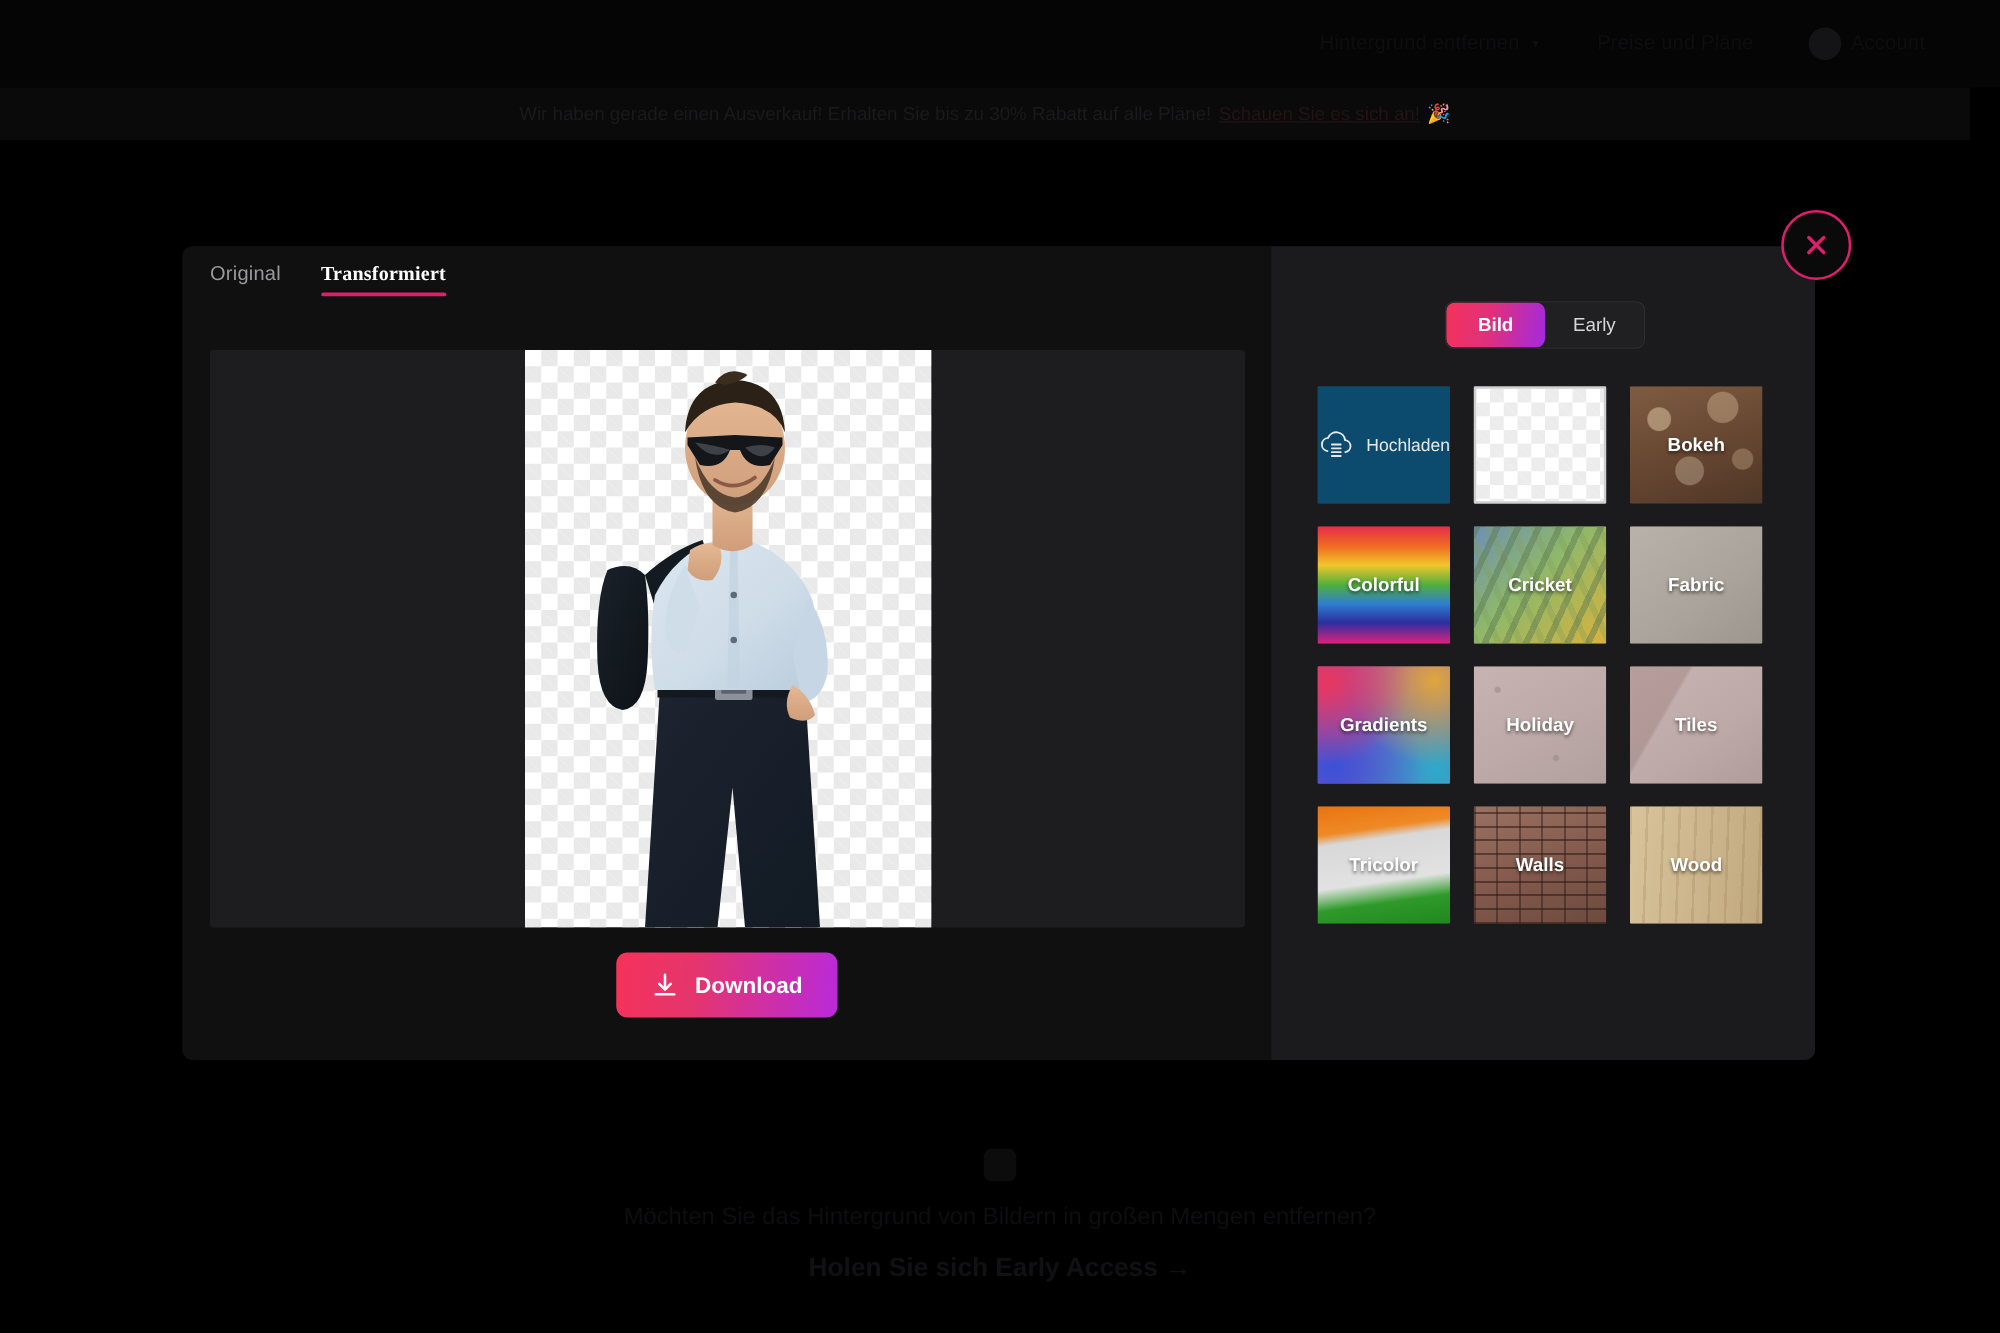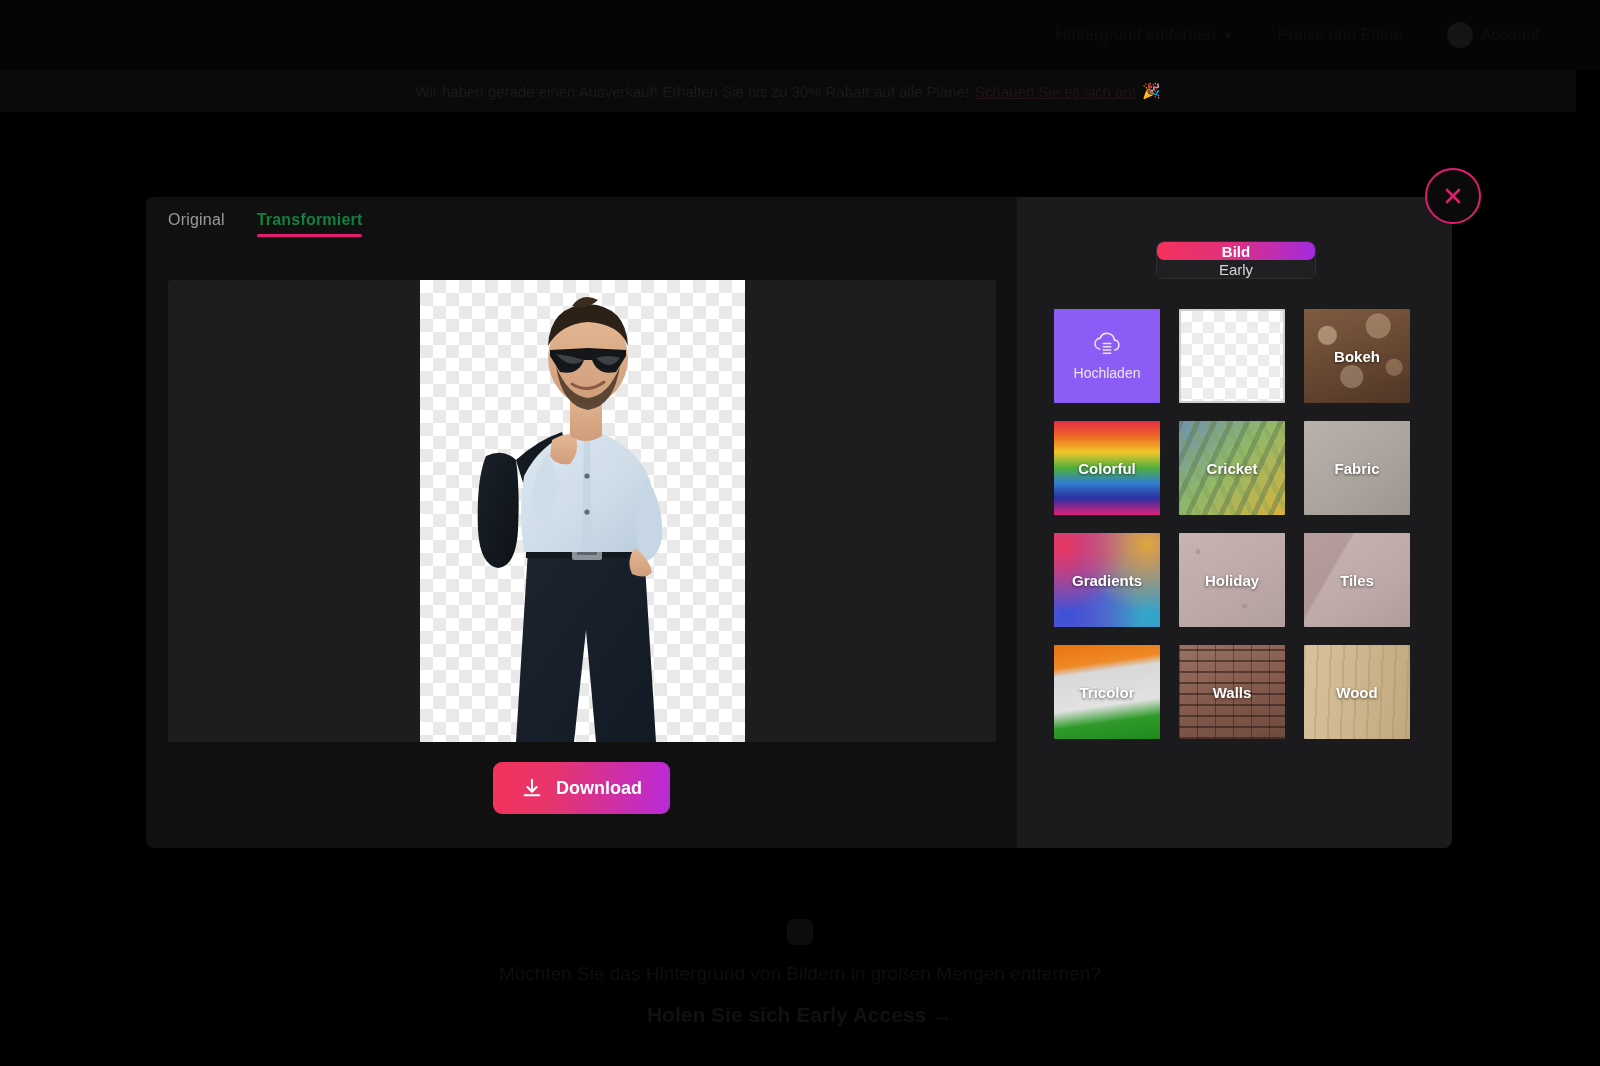--- a/index.html
+++ b/index.html
@@ -66,21 +66,21 @@
     background:#1b1b1d;
     position:relative;
   }
 
   
   .tabs { position:absolute; left:22px; top:14px; display:flex; gap:32px; }
   .tab {
     font-size:16px; color:#9a9a9c; padding-bottom:8px;
     position:relative; cursor:pointer; letter-spacing:.2px;
   }
-  .tab.active { color:#15803d; font-weight:bold; }
+  .tab.active { color:#ffffff; font-weight:bold;font-family:Liberation Serif, serif; }
   .tab.active:after {
     content:""; position:absolute; left:0; right:0; bottom:0;
     height:3px; background:#e11d6e; border-radius:2px;
   }
 
   
   .preview {
     position:absolute; left:22px; top:83px;
     width:828px; height:462px;
     background:#1d1d1f;
@@ -117,21 +117,20 @@
     font-family:"Liberation Sans", sans-serif;
   }
   .dl-icon { width:22px; height:22px; display:block; }
 
   
   .seg {
     position:absolute; left:139px; top:44px;
     display:flex; width:160px; height:38px;
     border-radius:7px; overflow:hidden;
     border:1px solid #2e2e31;
-    flex-direction:column;
   }
   .seg-btn {
     flex:1; display:flex; align-items:center; justify-content:center;
     font-size:15px; cursor:pointer; color:#d7d7d9; background:#202023;
   }
   .seg-btn.active {
     background:linear-gradient(100deg,#f5325b 0%,#e0307c 45%,#a22ae0 100%);
     color:#fff; font-weight:bold; border-radius:7px;
   }
 
@@ -146,21 +145,21 @@
     width:106px; height:94px; border-radius:1px;
     position:relative; overflow:hidden; cursor:pointer;
     display:flex; align-items:center; justify-content:center;
   }
   .cell-label {
     position:relative; z-index:2;
     color:#fff; font-size:15px; font-weight:bold;
     text-shadow:0 1px 3px rgba(0,0,0,.6);
   }
   .cell.upload {
-    background:#8b5cf6; flex-direction:column; gap:9px;
+    background:#0c4a6e; flex-direction:row; gap:9px;
   }
   .upload-icon { width:32px; height:24px; }
   .upload-label { color:#e8e8ea; font-size:14px; font-weight:normal; }
   .cell.transparent {
     background-color:#fff;
     background-image:
       linear-gradient(45deg, #ececec 25%, transparent 25%, transparent 75%, #ececec 75%),
       linear-gradient(45deg, #ececec 25%, transparent 25%, transparent 75%, #ececec 75%);
     background-size:22px 22px;
     background-position:0 0, 11px 11px;

